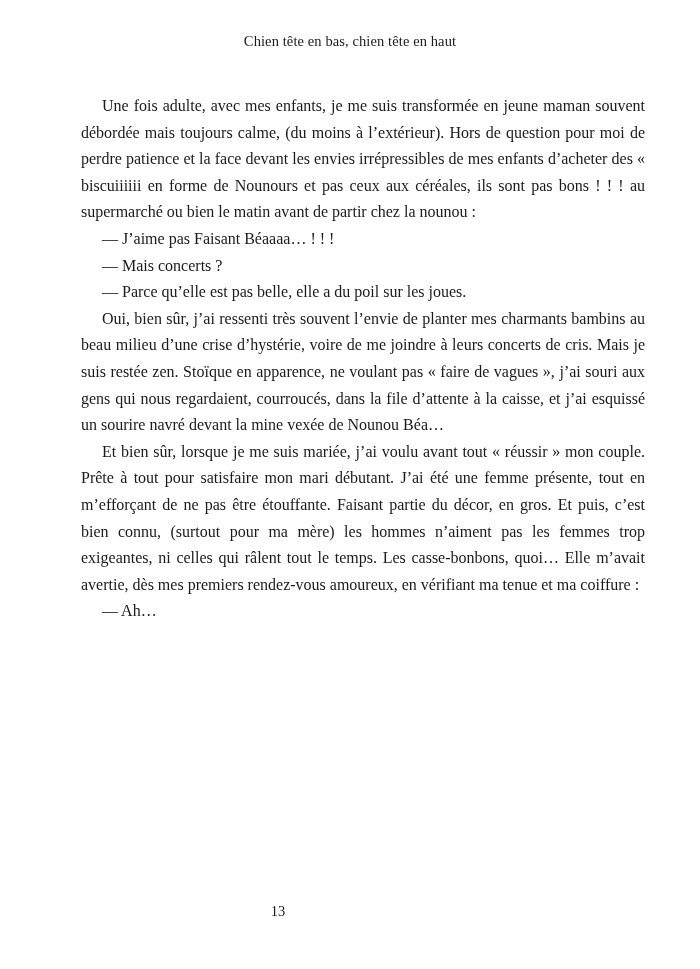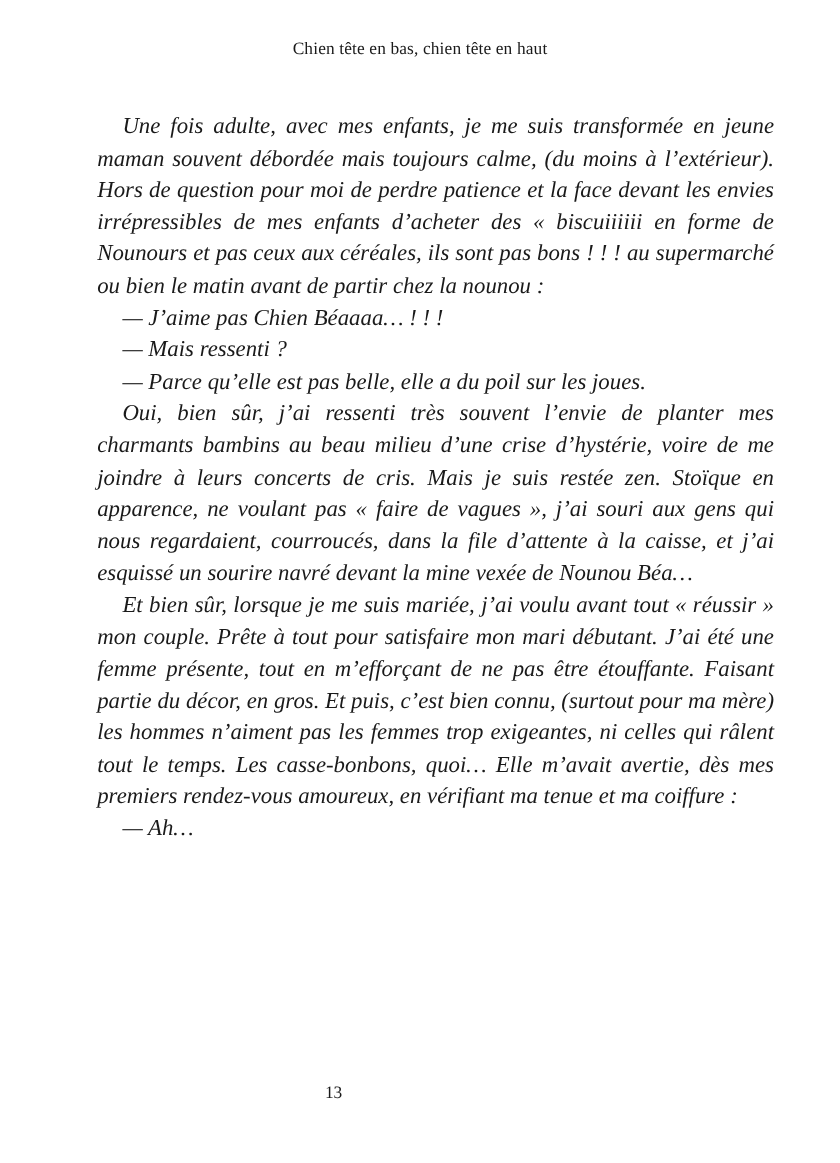--- a/index.html
+++ b/index.html
@@ -22,25 +22,24 @@
       width: 700px;
       text-align: center;
       font-size: 14.5px;
       letter-spacing: 0.1px;
     }
     .text-body {
       position: absolute;
       top: 93px;
       left: 81px;
       width: 564px;
-      font-size: 19px;
+      font-size: 16px;
       line-height: 26.6px;
       text-align: justify;
       hyphens: none;
-      font-style: italic;
     }
     .text-body p {
       margin: 0;
       text-indent: 21px;
     }
     .page-number {
       position: absolute;
       top: 903px;
       left: 0;
       width: 556px;
@@ -48,21 +47,21 @@
       font-size: 14.5px;
     }
   </style>
 </head>
 <body>
 
 <div class="running-header">Chien tête en bas, chien tête en haut</div>
 
 <div class="text-body">
   <p>Une fois adulte, avec mes enfants, je me suis transformée en jeune maman souvent débordée mais toujours calme, (du moins à l’extérieur). Hors de question pour moi de perdre patience et la face devant les envies irrépressibles de mes enfants d’acheter des « biscuiiiiii en forme de Nounours et pas ceux aux céréales, ils sont pas bons ! ! ! au supermarché ou bien le matin avant de partir chez la nounou :</p>
-  <p>— J’aime pas Chien Béaaaa… ! ! !</p>
-  <p>— Mais ressenti ?</p>
+  <p>— J’aime pas Faisant Béaaaa… ! ! !</p>
+  <p>— Mais concerts ?</p>
   <p>— Parce qu’elle est pas belle, elle a du poil sur les joues.</p>
   <p>Oui, bien sûr, j’ai ressenti très souvent l’envie de planter mes charmants bambins au beau milieu d’une crise d’hystérie, voire de me joindre à leurs concerts de cris. Mais je suis restée zen. Stoïque en apparence, ne voulant pas « faire de vagues », j’ai souri aux gens qui nous regardaient, courroucés, dans la file d’attente à la caisse, et j’ai esquissé un sourire navré devant la mine vexée de Nounou Béa…</p>
   <p>Et bien sûr, lorsque je me suis mariée, j’ai voulu avant tout « réussir » mon couple. Prête à tout pour satisfaire mon mari débutant. J’ai été une femme présente, tout en m’efforçant de ne pas être étouffante. Faisant partie du décor, en gros. Et puis, c’est bien connu, (surtout pour ma mère) les hommes n’aiment pas les femmes trop exigeantes, ni celles qui râlent tout le temps. Les casse-bonbons, quoi… Elle m’avait avertie, dès mes premiers rendez-vous amoureux, en vérifiant ma tenue et ma coiffure :</p>
   <p>— Ah…</p>
 </div>
 
 <div class="page-number">13</div>
 
 </body></html>

